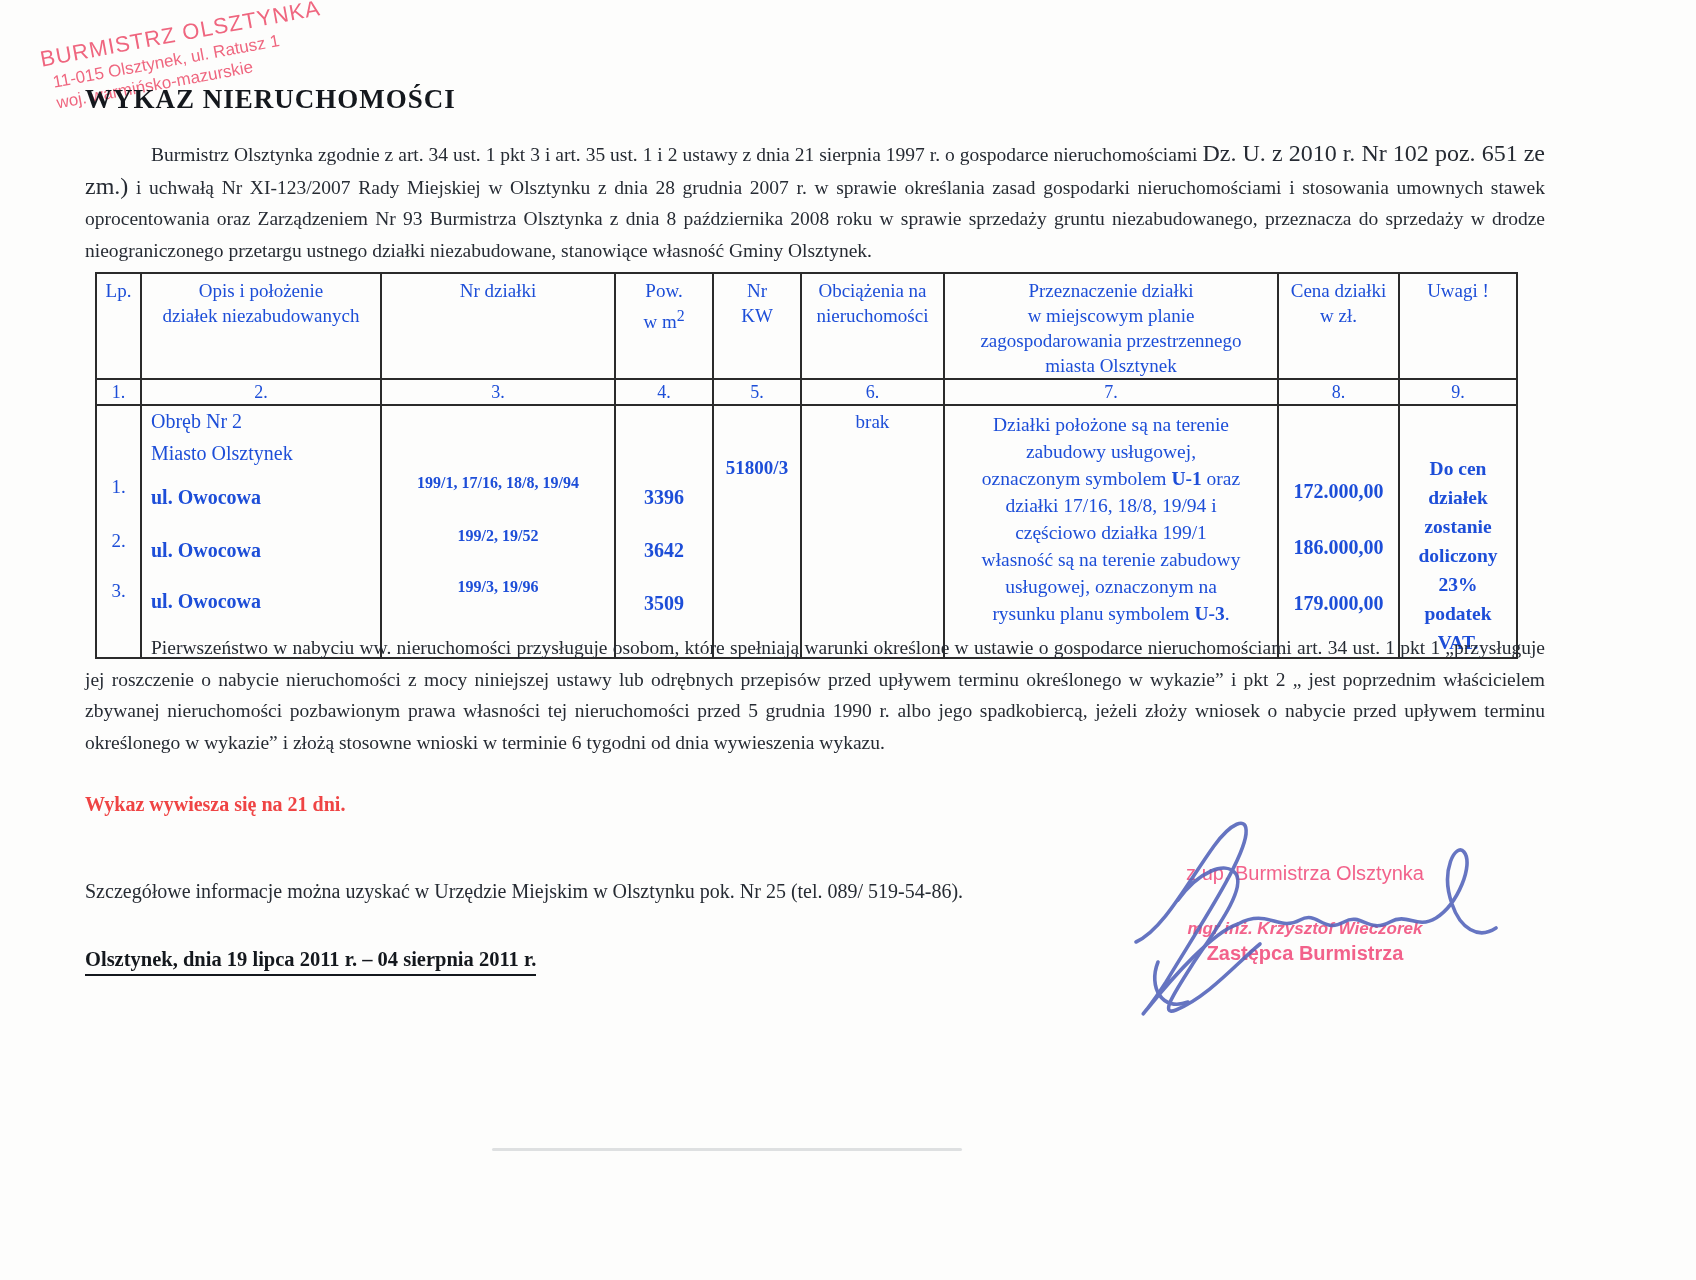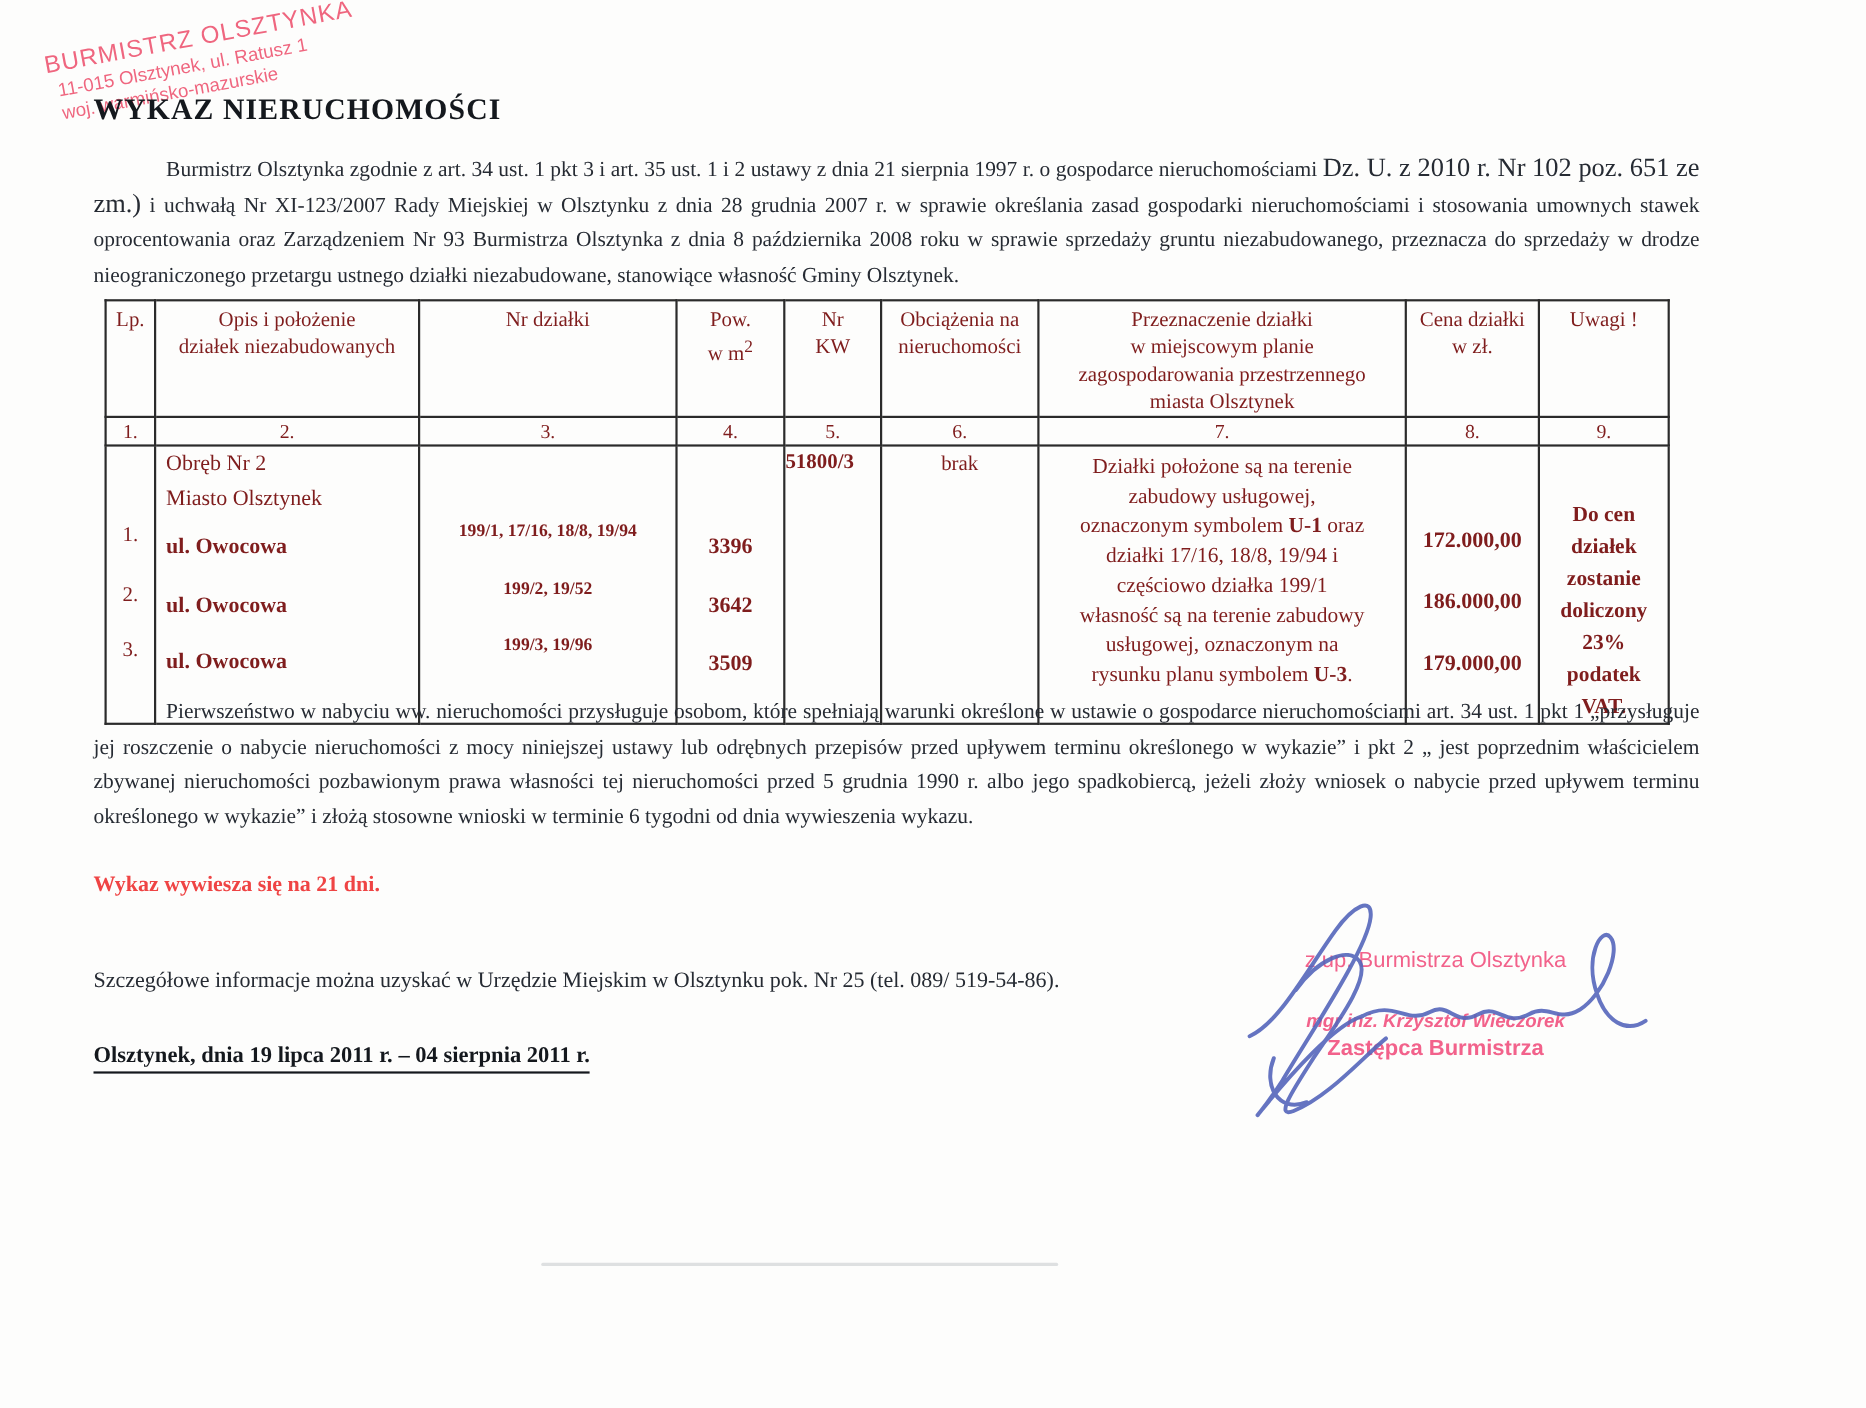--- a/index.html
+++ b/index.html
@@ -32,35 +32,35 @@
   .intro{
     position:absolute;left:85px;top:138px;width:1460px;margin:0;
     font-size:19.5px;line-height:31.5px;text-align:justify;text-indent:66px;
   }
   .intro .big{font-size:24px;}
 
   
   table.doc{
     position:absolute;left:95px;top:272px;
     border-collapse:collapse;table-layout:fixed;
-    font-size:19px;color:#7f1d1d;
+    font-size:19px;color:#1d4ed8;
   }
   table.doc td{border:2px solid #2b2b2b;padding:0;vertical-align:top;overflow:hidden;}
   tr.hdr td{height:100px;text-align:center;padding-top:4px;line-height:25px;}
   tr.num td{height:24px;text-align:center;line-height:24px;font-size:18px;}
   tr.body td{height:218px;}
   .rel{position:relative;height:100%;width:100%;}
   .abs{position:absolute;left:0;right:0;}
   .ctr{text-align:center;}
   .b{font-weight:bold;}
   .street{font-weight:bold;font-size:20px;padding-left:9px;}
   .plots{font-weight:bold;font-size:16px;text-align:center;}
   .area{font-weight:bold;font-size:20px;text-align:center;}
   .price{font-weight:bold;font-size:20px;text-align:center;}
-  .kw{font-weight:bold;font-size:19px;}
+  .kw{font-weight:bold;font-size:19px;text-align:center;margin-top:48px;}
   .lp{text-align:center;font-size:19px;}
   .obr{padding-left:9px;font-size:20px;}
   .purpose{padding-top:5px;line-height:27px;text-align:center;font-size:19.5px;}
   .remarks{padding-top:6px;line-height:29px;text-align:center;font-weight:bold;font-size:19.5px;margin-top:42px;}
 
   
   .prio{
     position:absolute;left:85px;top:632px;width:1460px;margin:0;
     font-size:19.5px;line-height:31.5px;text-align:justify;text-indent:66px;
   }

